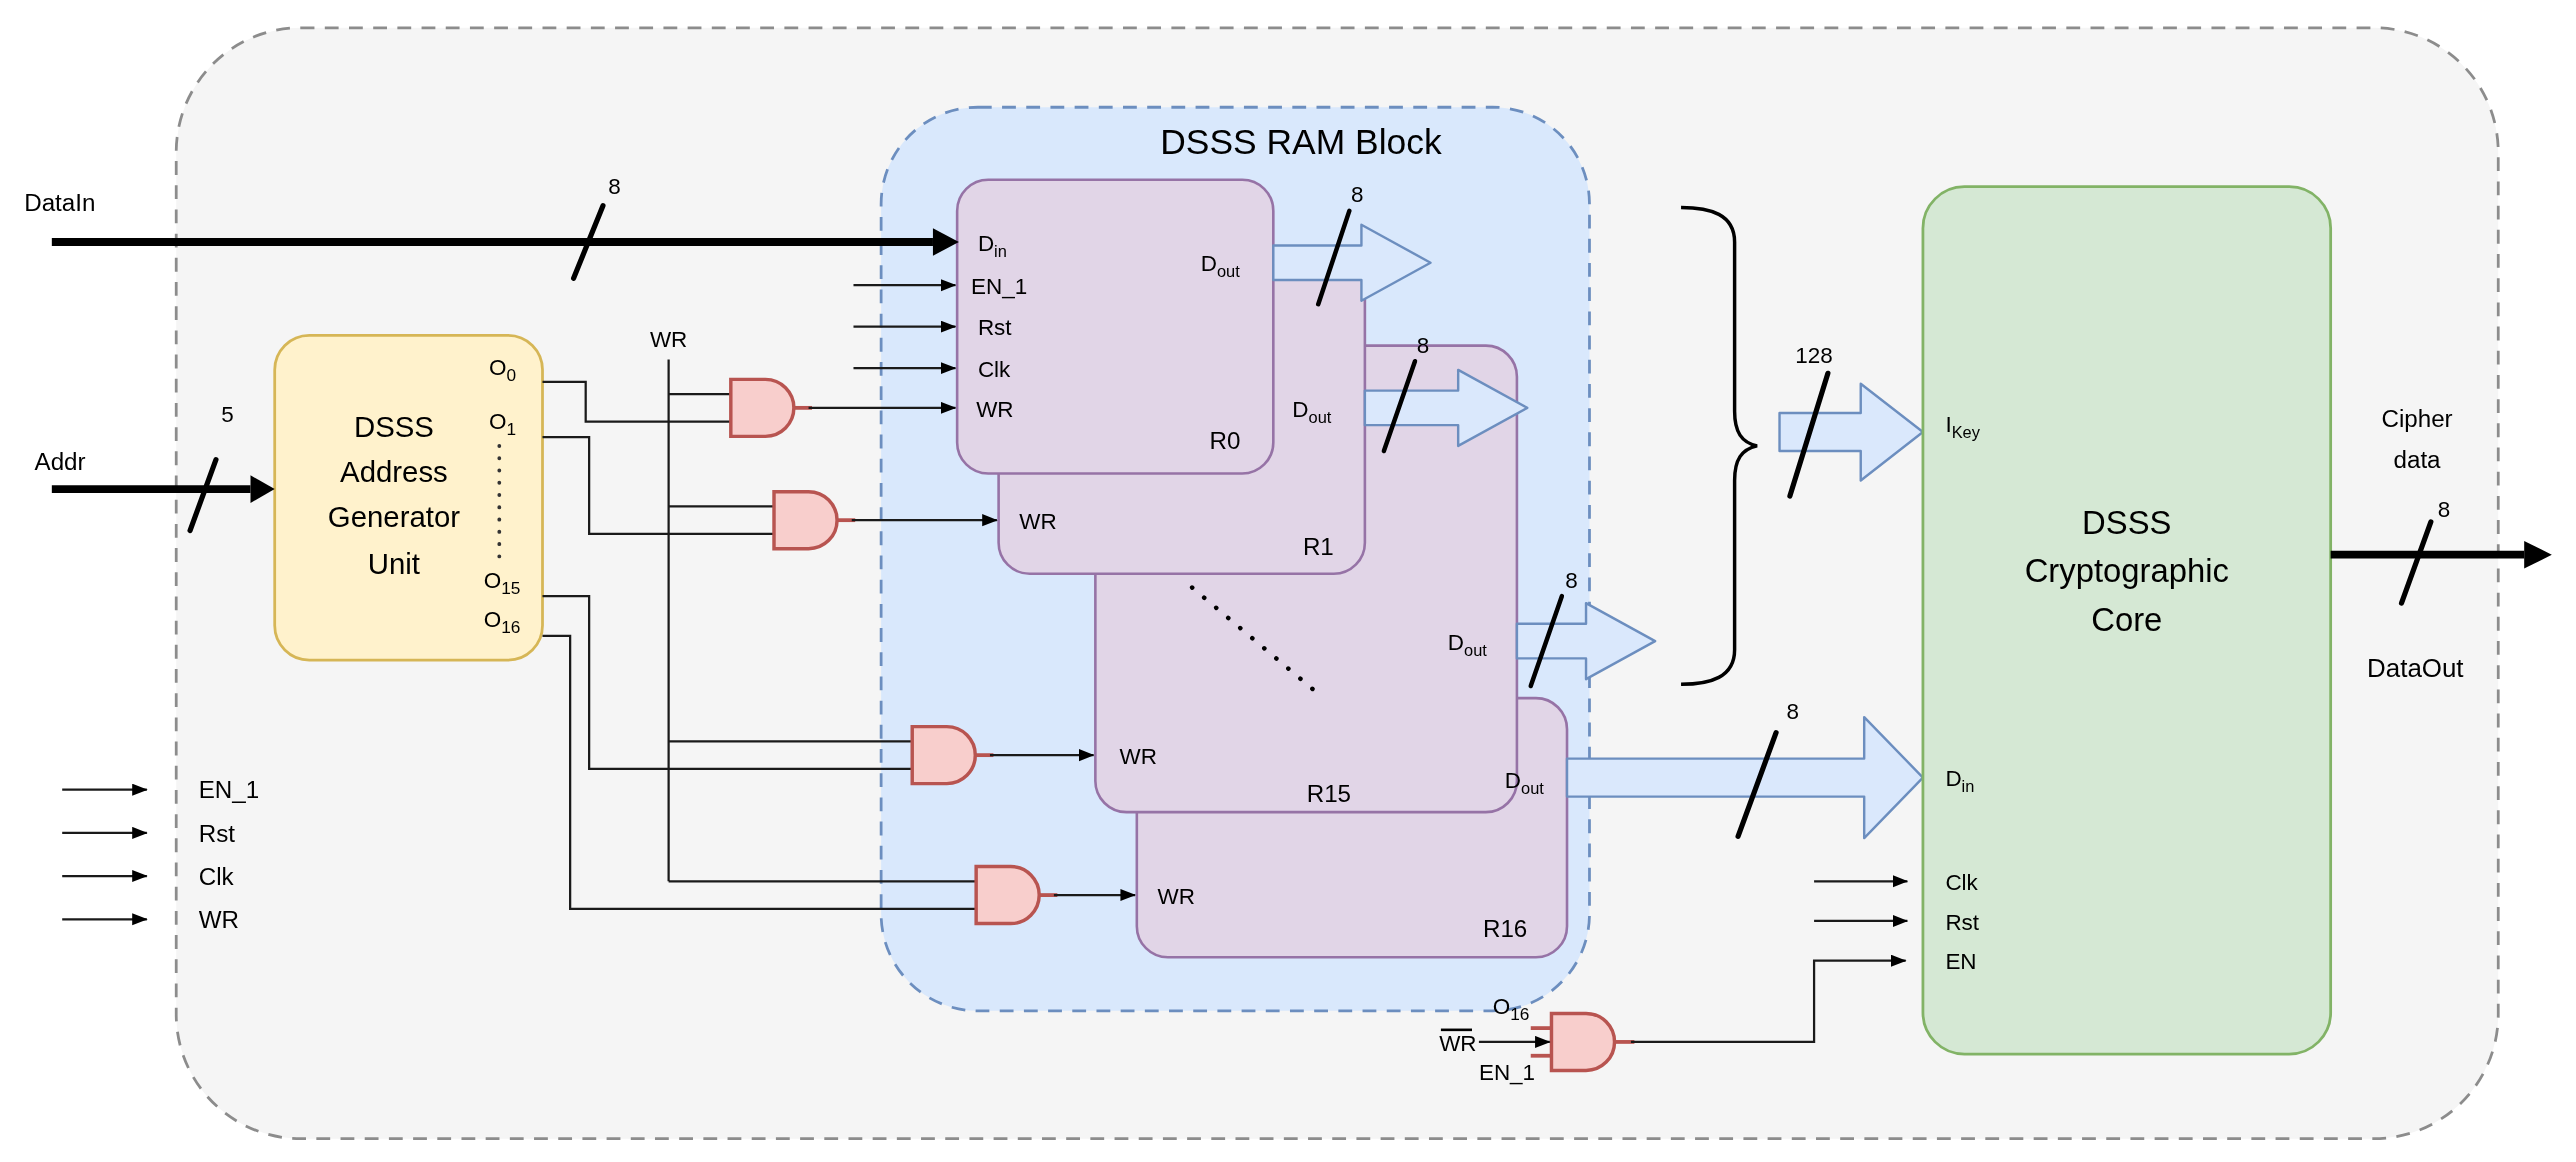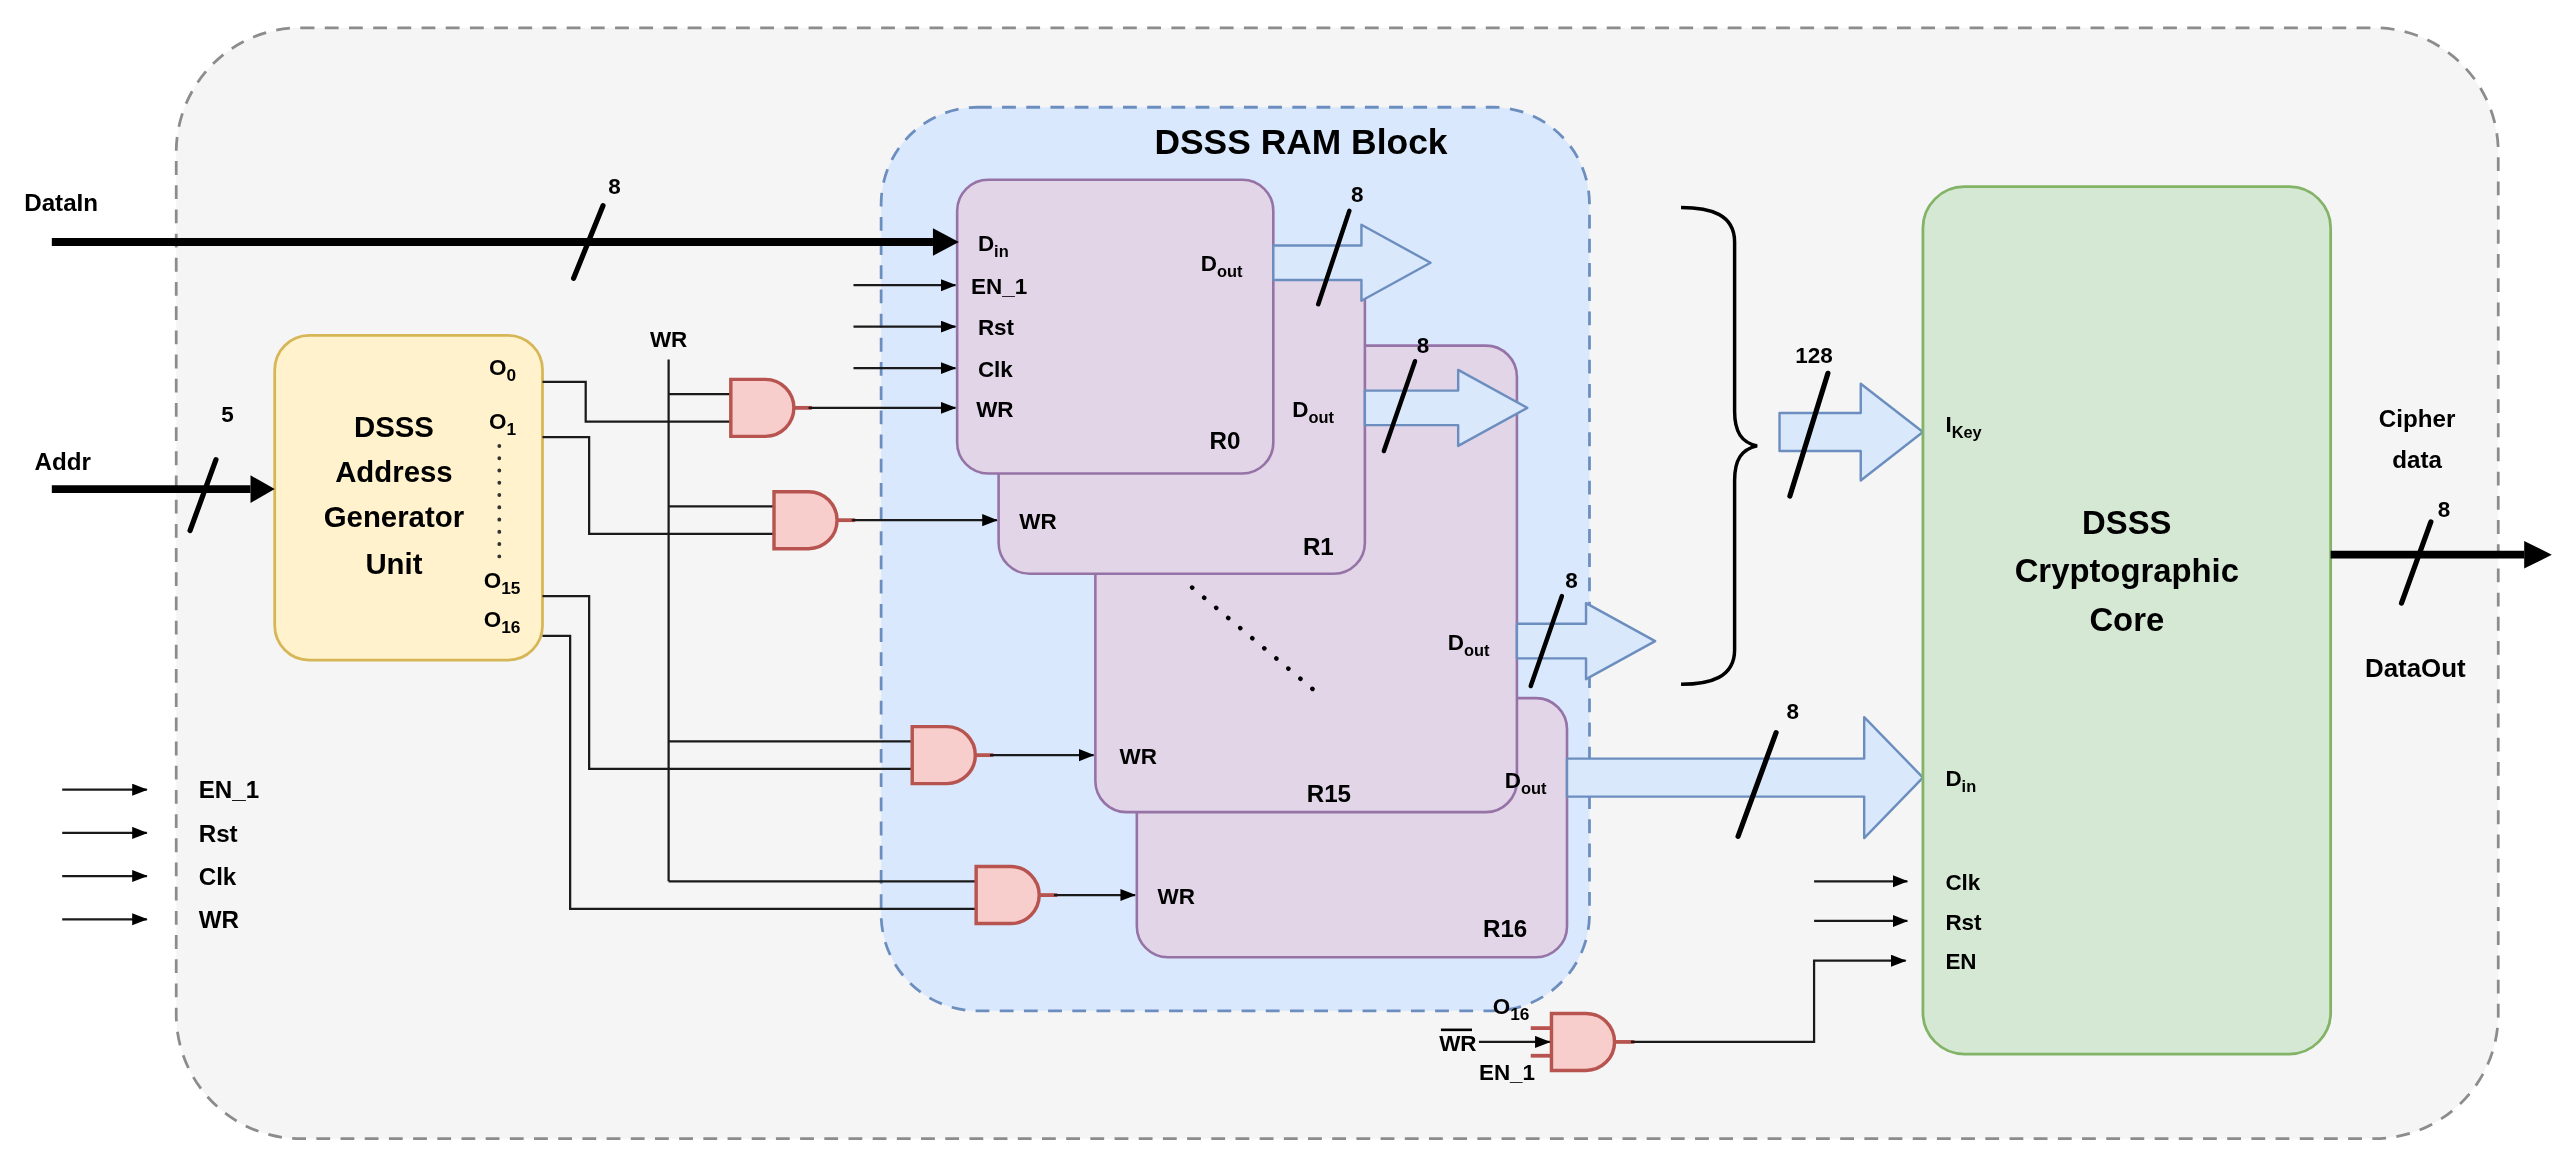--- a/index.html
+++ b/index.html
@@ -1,16 +1,16 @@
 <!DOCTYPE html>
 <html style="font-size:14px"><head>
 <meta charset="utf-8">
 <style>
   html,body{margin:0;padding:0;background:#ffffff;}
-  .stage{width:2576px;height:1163px;background:#ffffff;overflow:hidden;font-weight:bold;}
+  .stage{width:2576px;height:1163px;background:#ffffff;overflow:hidden;}
   svg{display:block;}
   text{font-family:"Liberation Sans","DejaVu Sans",sans-serif;fill:#000;}
   .t14{font-size:14px;}
   .t13{font-size:13px;}
   .t15{font-size:15px;}
   .sub{font-size:9.5px;}
   .sub10{font-size:10px;}
   .boxtitle{font-size:17px;}
   .ramtitle{font-size:20.5px;}
   .coretitle{font-size:19px;}

